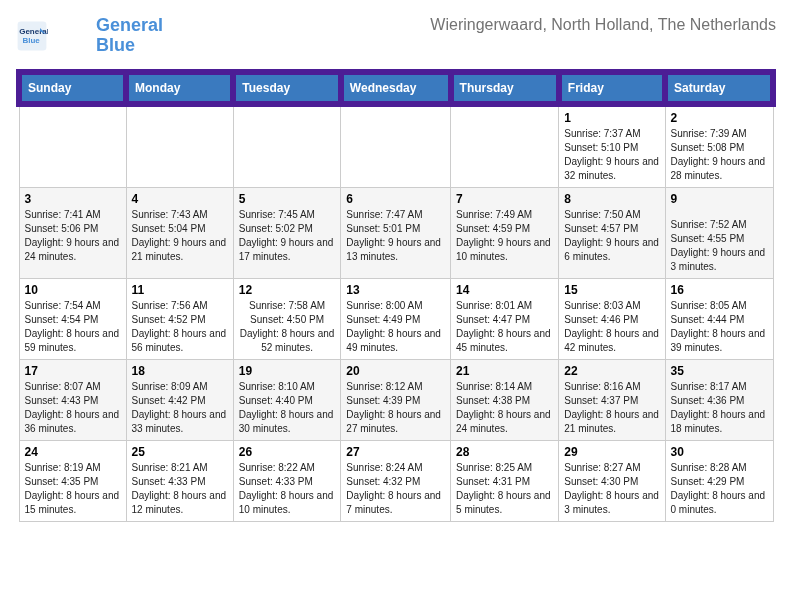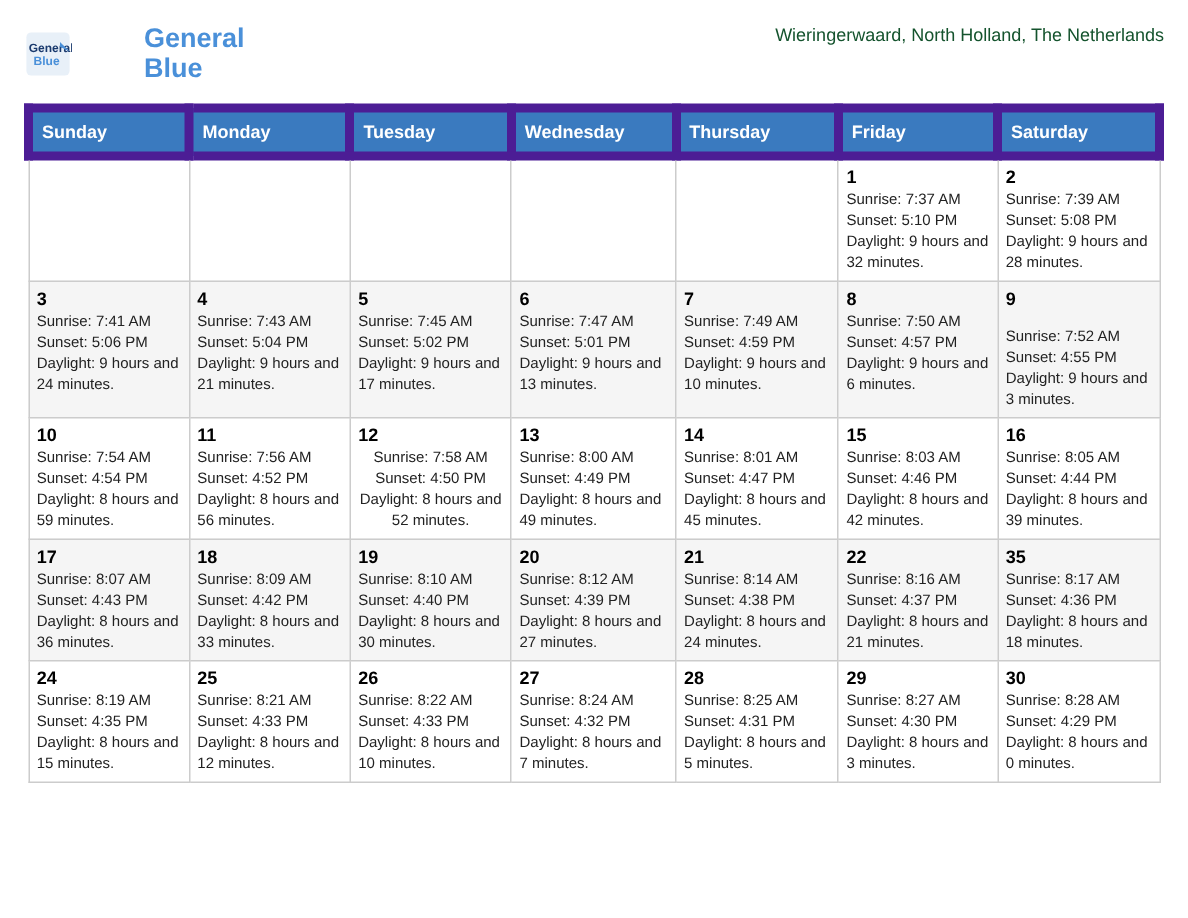--- a/index.html
+++ b/index.html
@@ -33,22 +33,22 @@
     .title-section {
       text-align: right;
       margin-bottom: 2px;
     }
     .month-title {
       font-size: 36px;
       font-weight: bold;
       color: #1a1a1a;
     }
     .location-title {
-      font-size: 12px;
-      color: #14532d;
+      font-size: 16px;
+      color: #737373;
       margin-bottom: 8px;
     }
     .calendar-table {
       width: 100%;
       border-collapse: collapse;
       font-size: 11px;
     }
     .calendar-table th {
       background: #3a7abf;
       color: #fff;

